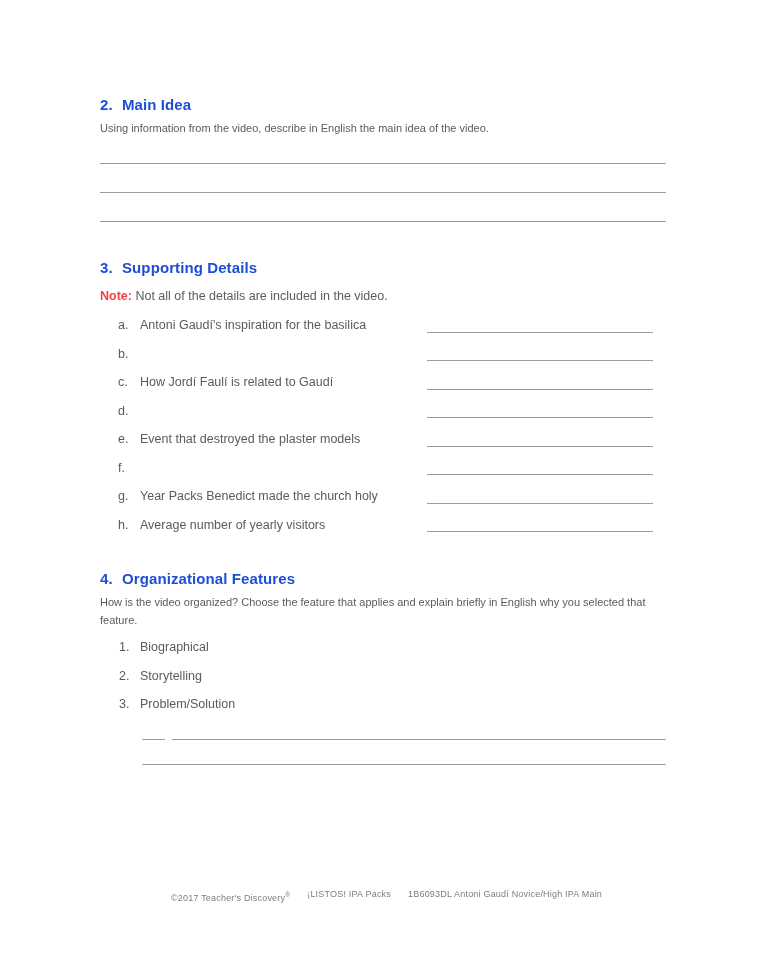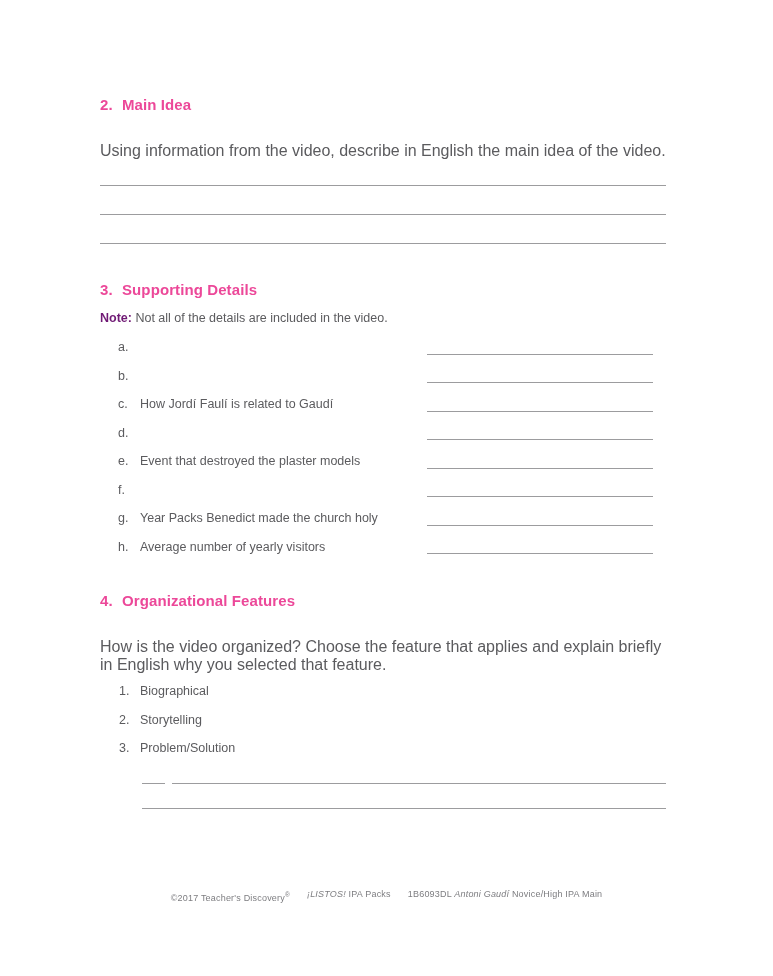--- a/index.html
+++ b/index.html
@@ -16,49 +16,49 @@
   .content {
     position: absolute;
     left: 100px;
     top: 0;
     width: 566px;
   }
   h2.section-heading {
     font-size: 15px;
     line-height: 18px;
     font-weight: bold;
-    color: #ec4899;
+    color: #1d4ed8;
     letter-spacing: 0.1px;
   }
   .section-heading .sec-num {
     display: inline-block;
     min-width: 22px;
   }
   .instruction {
-    margin-top: 28px;
-    font-size: 16px;
+    margin-top: 6px;
+    font-size: 11px;
     line-height: 17.5px;
     color: #5b5b5e;
   }
   
   #sec-main-idea { padding-top: 96px; }
   .write-lines { margin-top: 0; }
   .write-line {
     height: 26px;
     border-bottom: 1.5px solid #9c9c9e;
   }
   .write-line + .write-line { height: 29px; }
   
   #sec-supporting { margin-top: 37px; }
   .note-line {
     margin-top: 11px;
     font-size: 12.5px;
     line-height: 17.5px;
   }
-  .note-label { font-weight: bold; color: #701a75; }
+  .note-label { font-weight: bold; color: #ef4444; }
   .detail-list { margin-top: 12px; }
   .detail-row {
     display: flex;
     justify-content: space-between;
     align-items: flex-end;
     margin-bottom: 11px;
   }
   .detail-text {
     display: flex;
     width: 290px;
@@ -116,21 +116,21 @@
     bottom: 72px;
     width: 100%;
     display: flex;
     justify-content: center;
     gap: 17px;
     font-size: 9px;
     line-height: 11px;
     color: #7d7d80;
     letter-spacing: 0.2px;
   }
-  .footer .italic { font-style: italic; }
+  .footer .italic { }
   .footer .sup { font-size: 6.5px; vertical-align: super; }
 </style>
 </head>
 <body>
 
 <div class="page">
   <div class="content">
 
     <section id="sec-main-idea">
       <h2 class="section-heading">
@@ -150,20 +150,21 @@
       <h2 class="section-heading">
         <span class="sec-num">3.</span><span>Supporting Details</span>
       </h2>
       <p class="note-line">
         <span class="note-label">Note:</span><span> Not all of the details are included in the video.</span>
       </p>
       <div class="detail-list">
   <div class="detail-row">
     <div class="detail-text">
       <span class="detail-letter">a.</span>
+      <span class="detail-label">Antoni Gaudí's inspiration for the basilica</span>
     </div>
     <div class="detail-line"></div>
   </div>
 
   <div class="detail-row">
     <div class="detail-text">
       <span class="detail-letter">b.</span>
     </div>
     <div class="detail-line"></div>
   </div>

